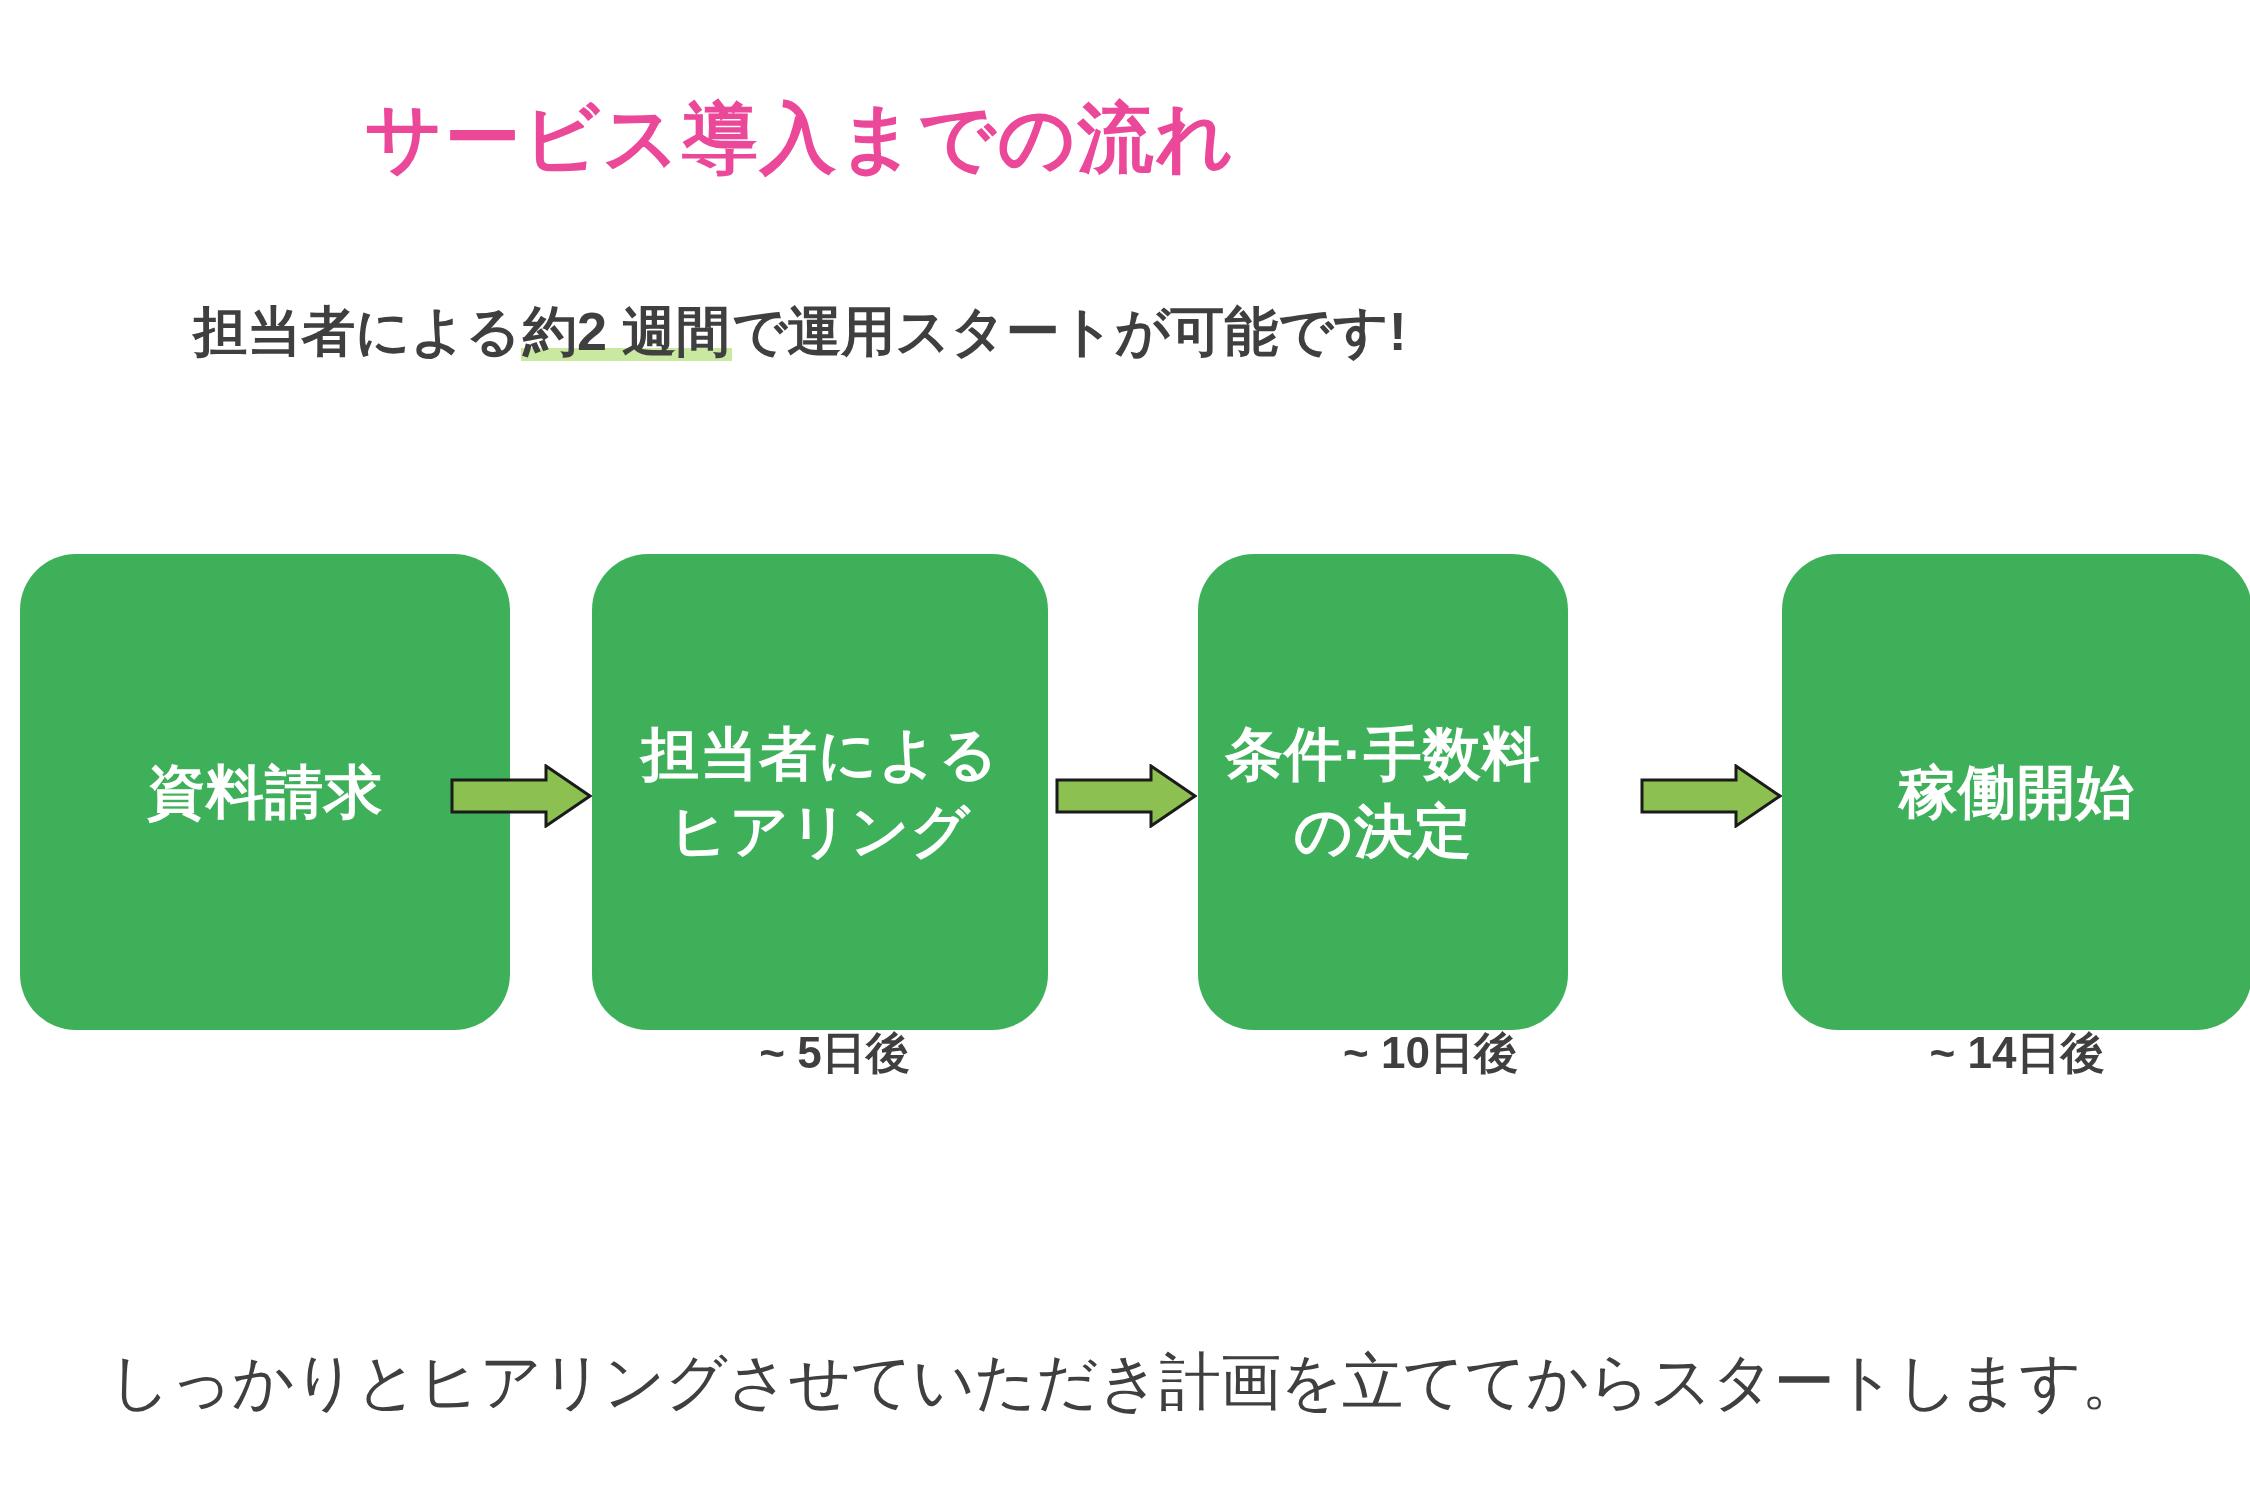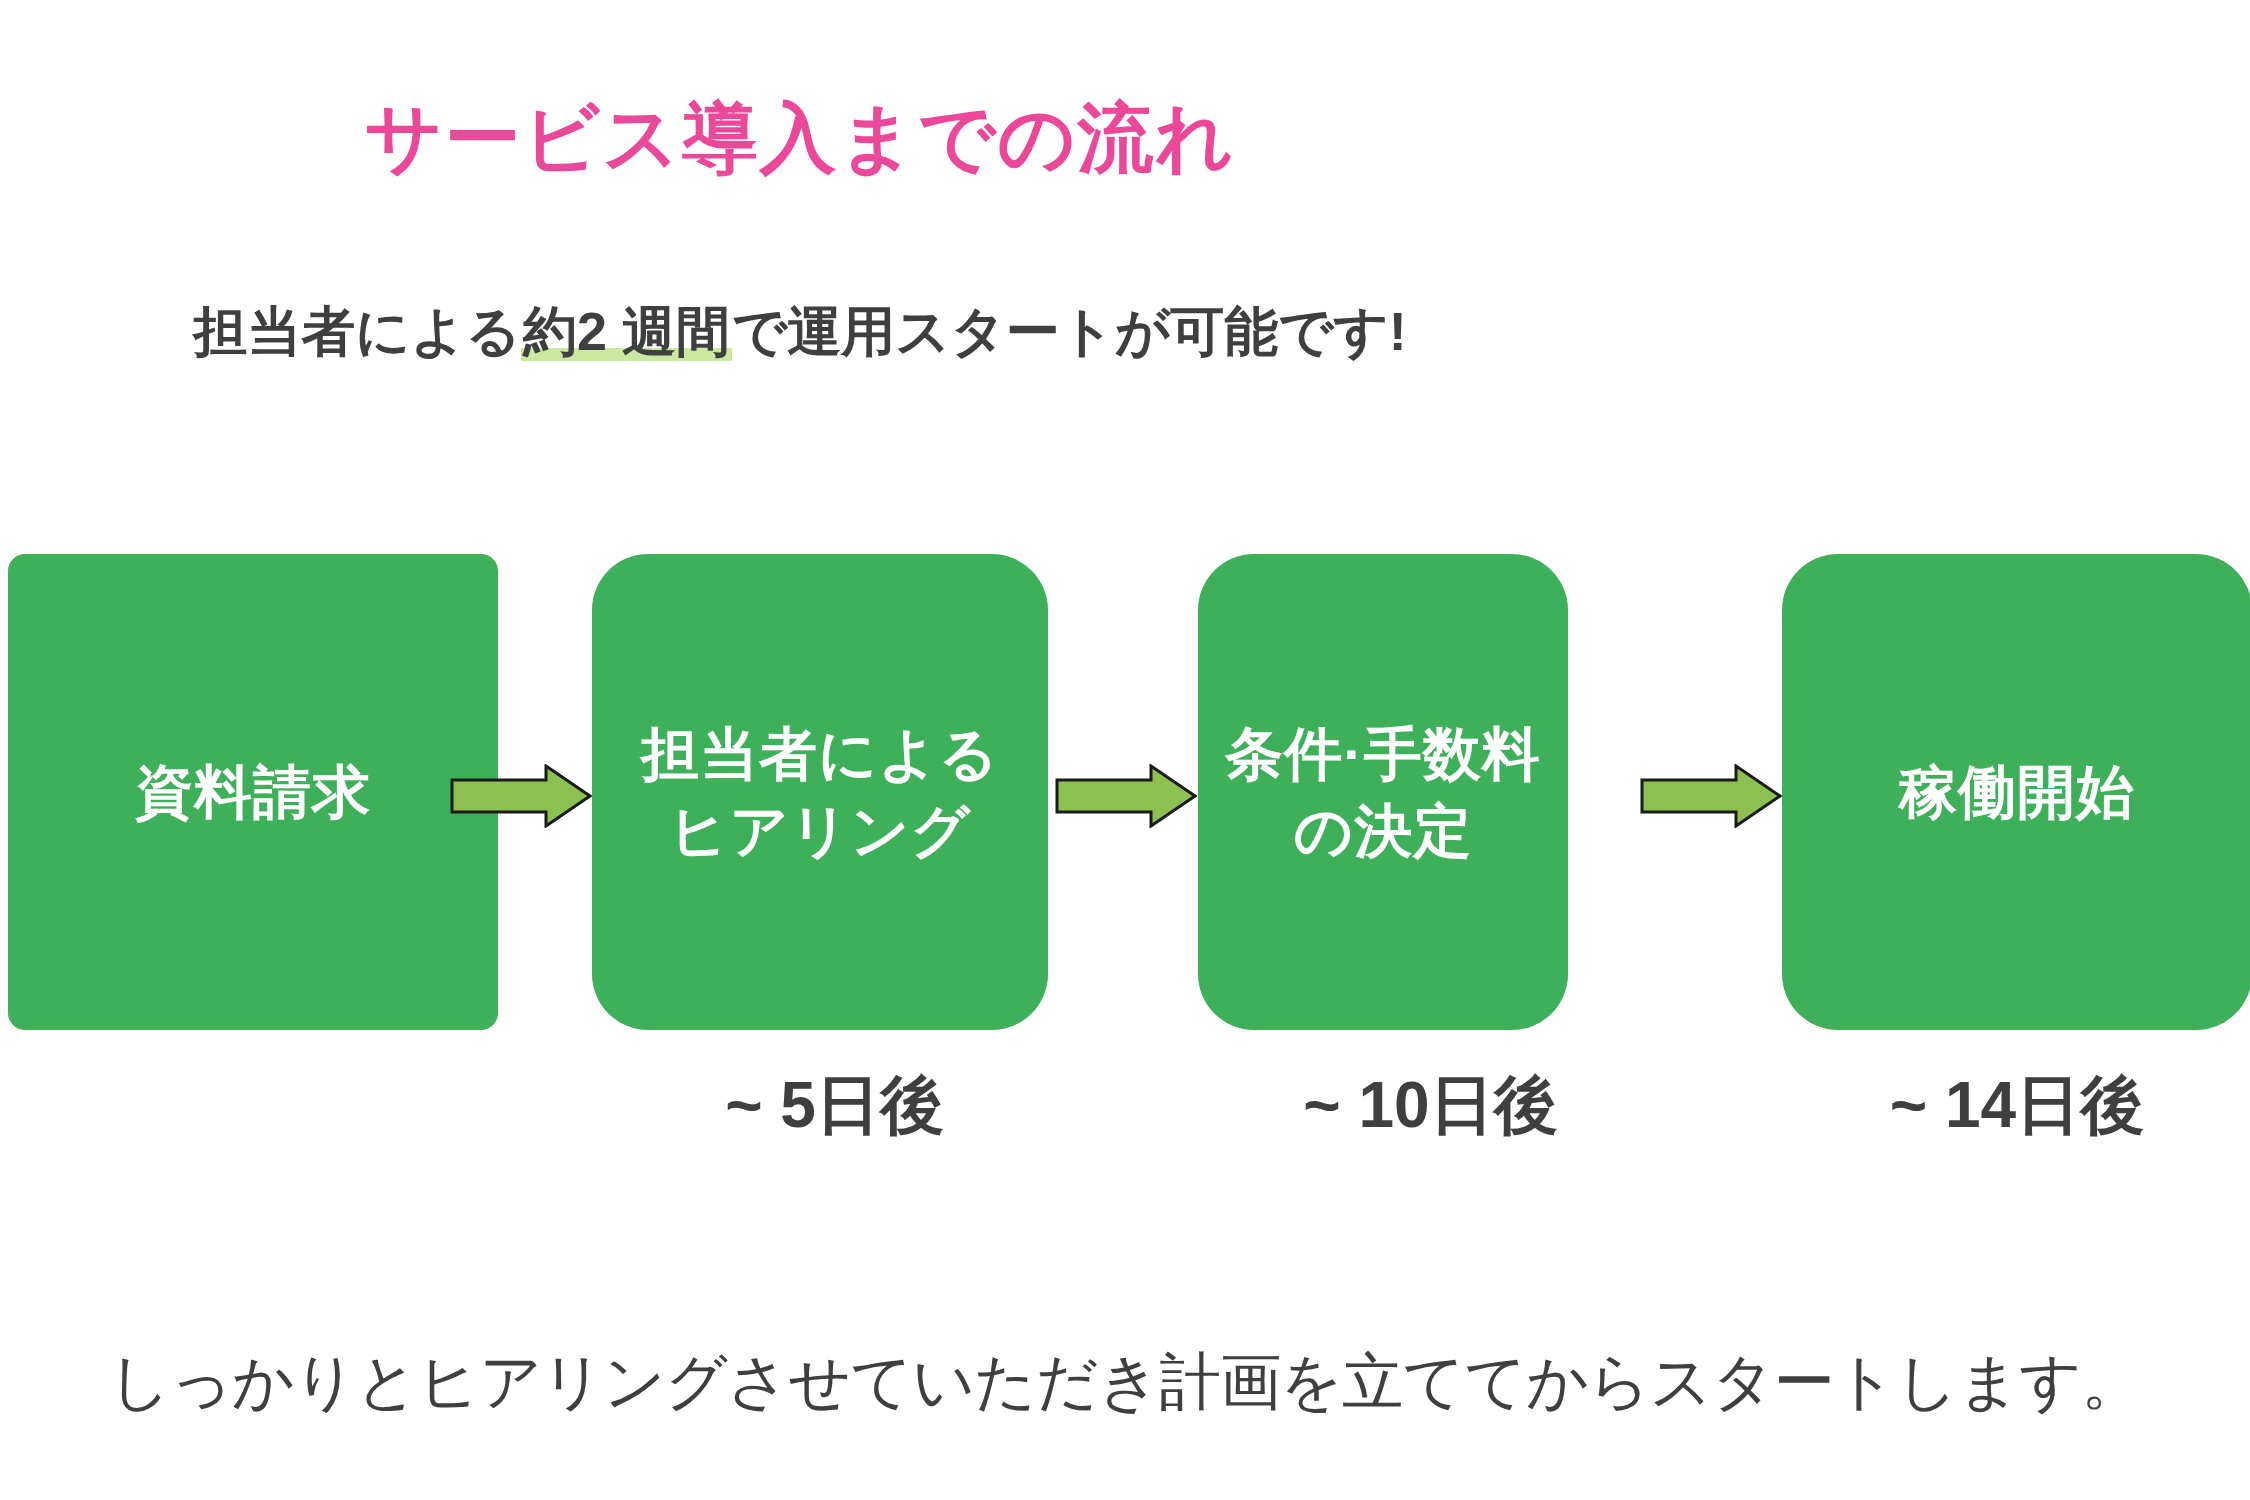--- a/index.html
+++ b/index.html
@@ -76,43 +76,43 @@
     color: #ffffff;
     font-weight: 700;
     font-size: 58px;
     line-height: 1.33;
     text-align: center;
     letter-spacing: 1px;
     white-space: pre-line;
   }
 
   
-  .step-1 { left: 8px;    width: 490px; border-radius: 17px; }
+  .step-1 { left: 20px;    width: 490px; }
   .step-2 { left: 592px;  width: 456px; }
   .step-3 { left: 1198px; width: 370px; }
   .step-4 { left: 1782px; width: 470px; }
 
   
   .arrow {
     position: absolute;
     top: 210px;
     width: 142px;
     height: 64px;
   }
   .arrow svg { display: block; width: 142px; height: 64px; }
   .arrow-1 { left: 450px; }
   .arrow-2 { left: 1055px; }
   .arrow-3 { left: 1640px; }
 
   
   .day {
     position: absolute;
-    top: 1062px;
+    top: 1024px;
     text-align: center;
-    font-size: 64px;
+    font-size: 44px;
     font-weight: 700;
     color: #3f3f3f;
     white-space: nowrap;
   }
   .day-2 { left: 592px;  width: 485px; }
   .day-3 { left: 1198px; width: 465px; }
   .day-4 { left: 1782px; width: 470px; }
 
   
   .caption {

